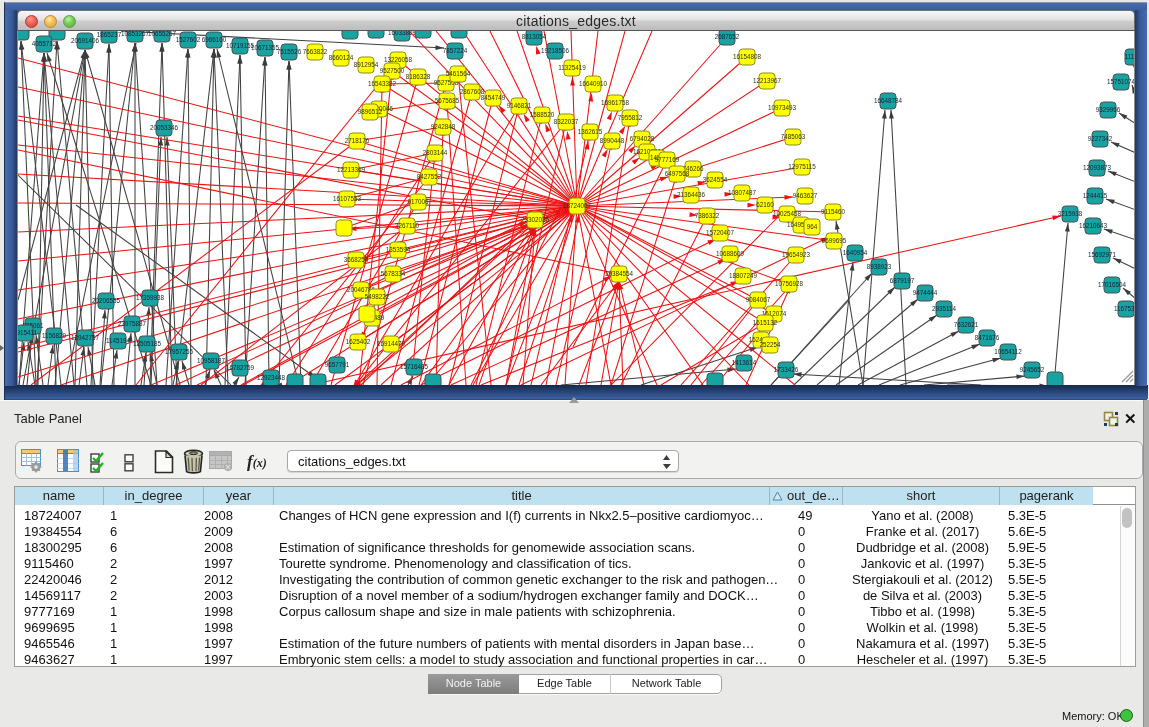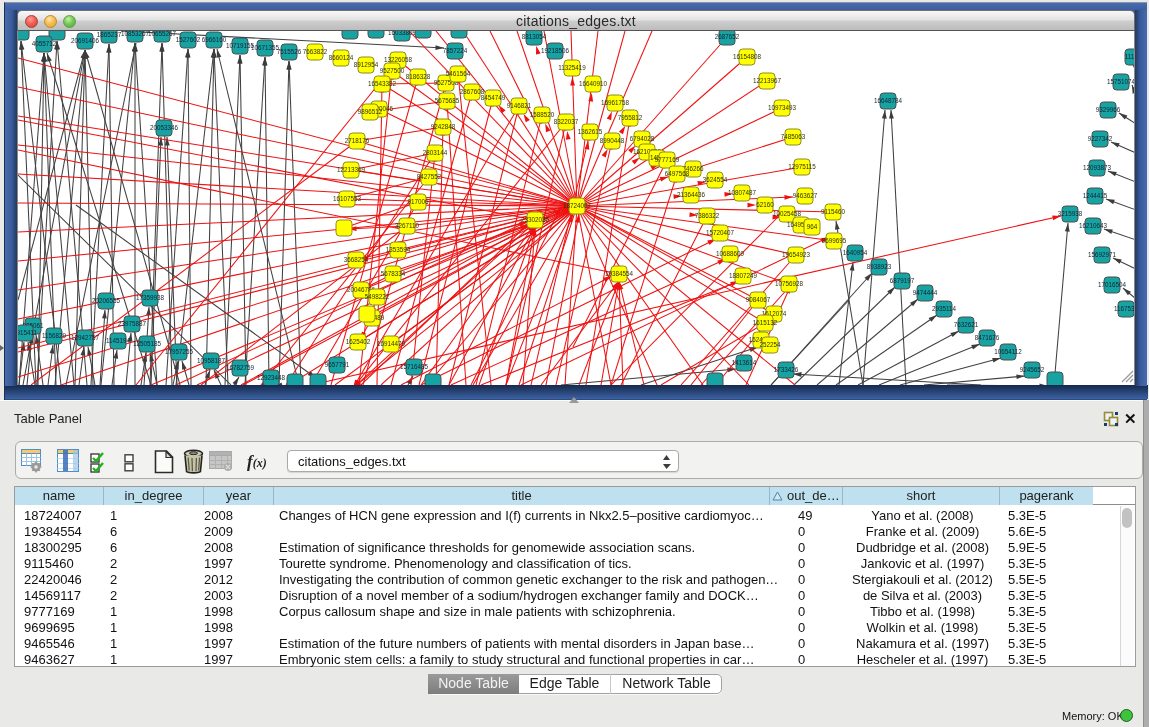--- a/index.html
+++ b/index.html
@@ -61,21 +61,21 @@
 .c7 { left:993px; }
 #vscroll { left:1120px; top:506px; width:14px; height:160px; background:#fbfbfb;
   border-left:1px solid #d5d5d5; }
 #vthumb { left:1122px; top:508px; width:10px; height:20px; background:#c2c2c2;
   border-radius:5px; }
 
 
 #tabs { left:428px; top:674px; width:294px; height:20px; background:#ffffff;
   border:1px solid #a2a2a2; border-radius:5px; overflow:hidden;
   box-shadow:0 1px 0 rgba(255,255,255,0.7); }
-.seg { position:absolute; top:0; height:20px; font-size:14px; line-height:19px;
+.seg { position:absolute; top:0; height:20px; font-size:11px; line-height:19px;
   text-align:center; color:#1c1c1c; }
 #seg1 { left:0; width:91px; background:linear-gradient(180deg,#9a9a9a,#7d7d7d);
   color:#f2f2f2; }
 #seg2 { left:91px; width:92px; border-right:1px solid #c8c8c8; }
 #seg3 { left:183px; width:111px; }
 
 #memtext { left:1062px; top:710px; font-size:11px; color:#111; }
 #memdot { left:1120px; top:709px; width:13px; height:13px; border-radius:50%;
   background:#3cc53c; border:1.5px solid #1f5c1f; }
 #rightstrip { left:1143px; top:400px; width:6px; height:327px; background:#adadad;
@@ -913,21 +913,21 @@
       <span class="c4">Changes of HCN gene expression and I(f) currents in Nkx2.5–positive cardiomyoc…</span>
       <span class="c5">49</span>
       <span class="c6">Yano et al. (2008)</span>
       <span class="c7">5.3E-5</span>
     </div>
 <div class="tr" style="top:523px">
       <span class="c1">19384554</span>
       <span class="c2">6</span>
       <span class="c3">2009</span>
       <span class="c5">0</span>
-      <span class="c6">Franke et al. (2009)</span>
+      <span class="c6">Franke et al. (2017)</span>
       <span class="c7">5.6E-5</span>
     </div>
 <div class="tr" style="top:539px">
       <span class="c1">18300295</span>
       <span class="c2">6</span>
       <span class="c3">2008</span>
       <span class="c4">Estimation of significance thresholds for genomewide association scans.</span>
       <span class="c5">0</span>
       <span class="c6">Dudbridge et al. (2008)</span>
       <span class="c7">5.9E-5</span>
@@ -982,21 +982,21 @@
       <span class="c3">1997</span>
       <span class="c4">Estimation of the future numbers of patients with mental disorders in Japan base…</span>
       <span class="c5">0</span>
       <span class="c6">Nakamura et al. (1997)</span>
       <span class="c7">5.3E-5</span>
     </div>
 <div class="tr" style="top:651px">
       <span class="c1">9463627</span>
       <span class="c2">1</span>
       <span class="c3">1997</span>
-      <span class="c4">Embryonic stem cells: a family to study structural and functional properties in car…</span>
+      <span class="c4">Embryonic stem cells: a model to study association and functional properties in car…</span>
       <span class="c5">0</span>
       <span class="c6">Hescheler et al. (1997)</span>
       <span class="c7">5.3E-5</span>
     </div>
   <div class="abs" id="vscroll"></div>
   <div class="abs" id="vthumb"></div>
 
   <div class="abs" id="tabs"></div>
   <div class="abs seg" id="seg1" style="left:428px;top:674px">Node Table</div>
   <div class="abs seg" id="seg2" style="left:519px;top:674px">Edge Table</div>

